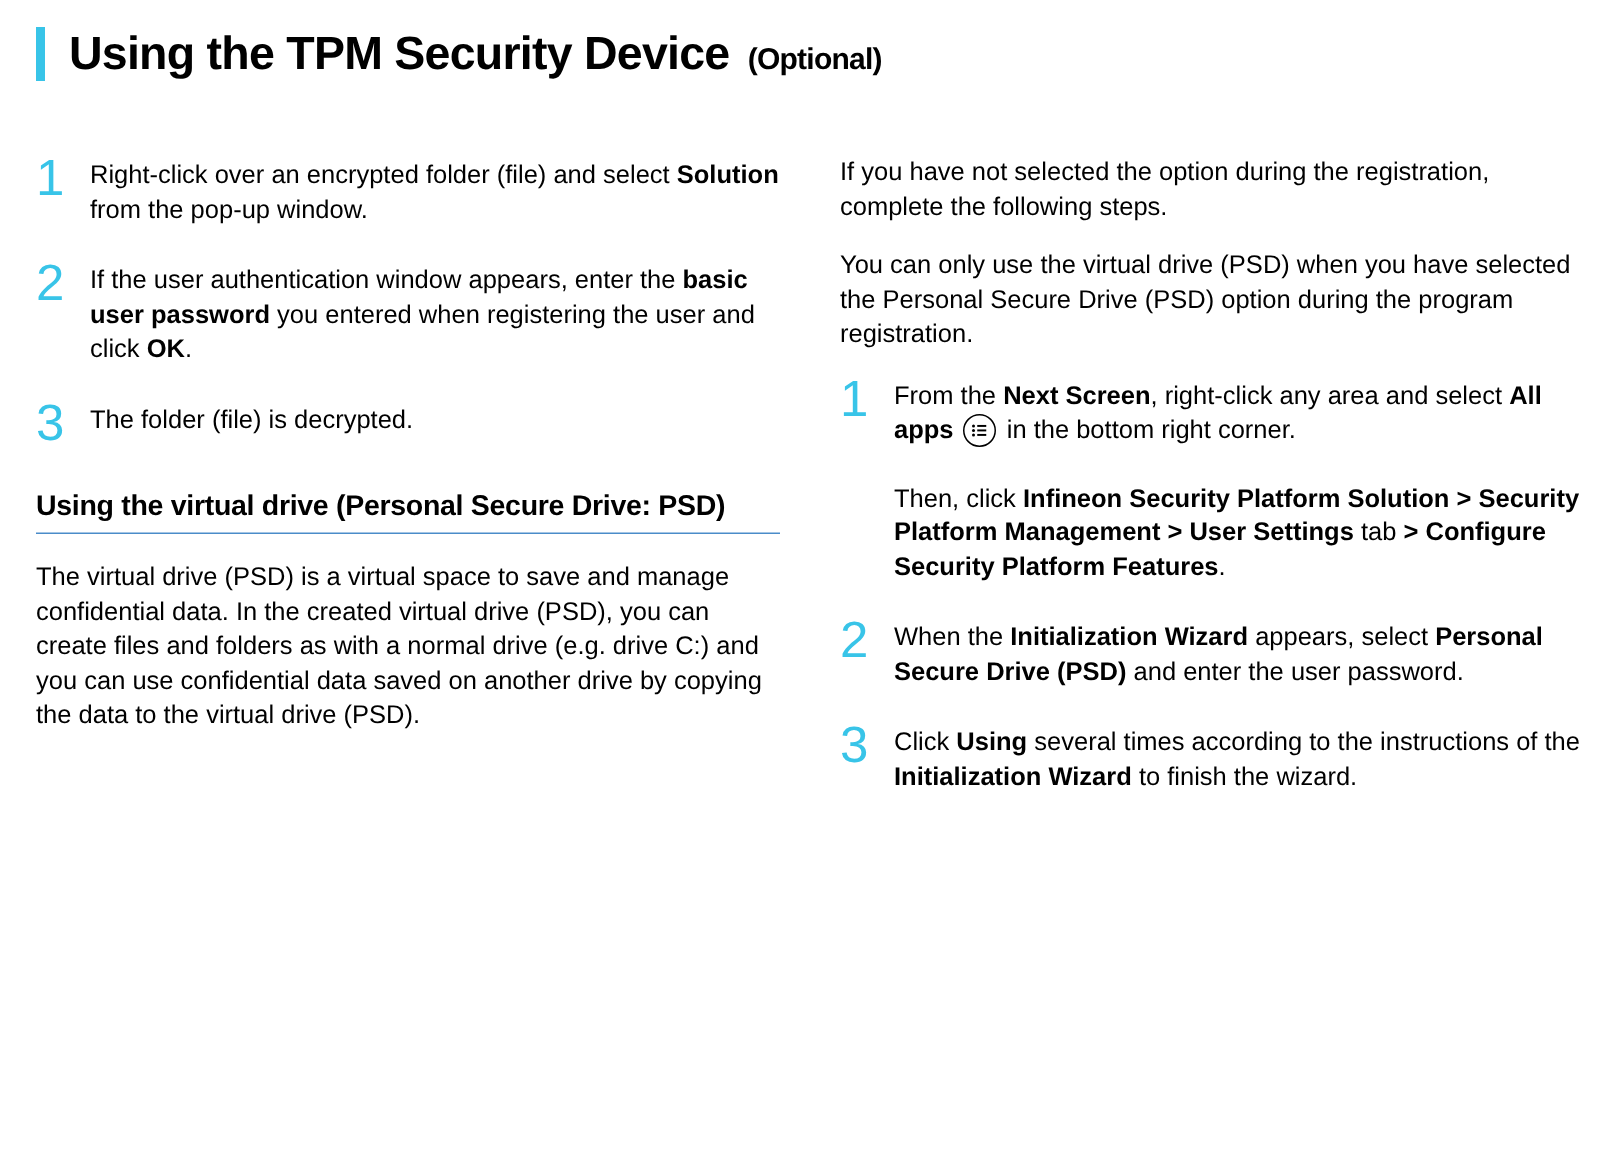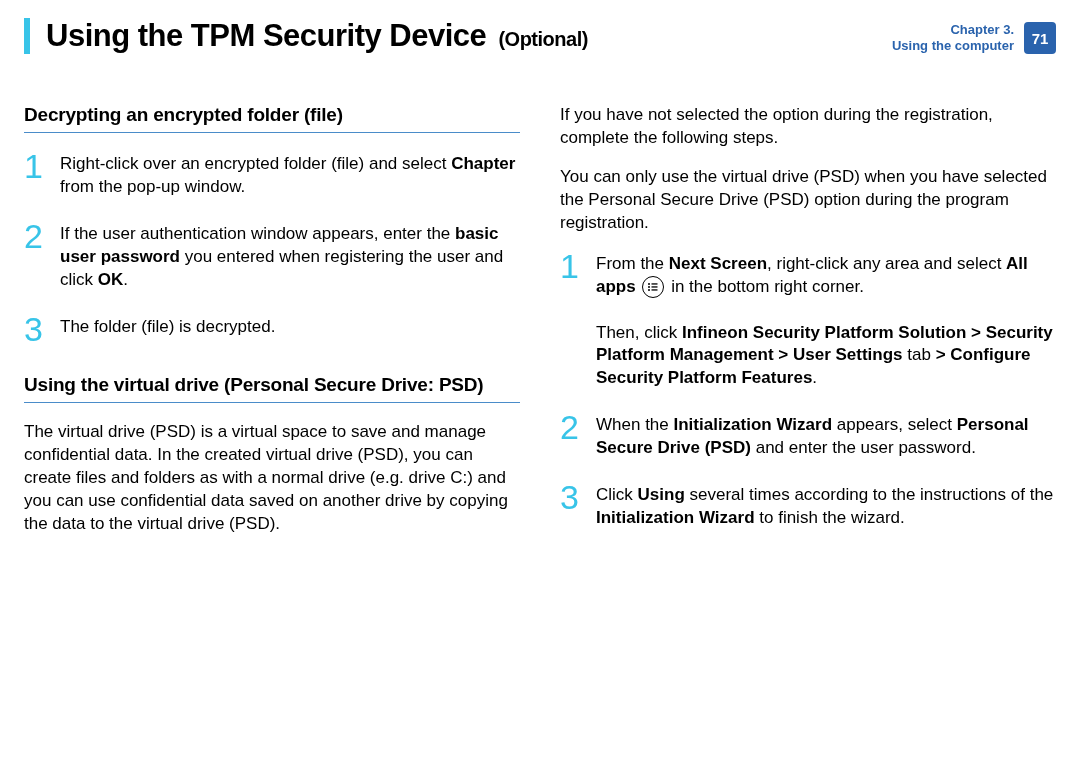--- a/index.html
+++ b/index.html
@@ -123,37 +123,29 @@
 <body>
 
 <div class="header">
   <div class="title-wrap">
     <div class="accent-bar"></div>
     <h1 class="title">
       <span>Using the TPM Security Device</span>
       <span class="optional">(Optional)</span>
     </h1>
   </div>
-  <div class="chapter-box">
-    <div class="chapter-text">
-      <div>Chapter 3.</div>
-      <div>Using the computer</div>
-    </div>
-    <div class="page-badge">71</div>
-  </div>
 </div>
 
 <div class="columns">
 
   <div class="col">
-    <h2 class="section">Decrypting an encrypted folder (file)</h2>
 
     <div class="step">
       <div class="step-num">1</div>
-      <div class="step-body">Right-click over an encrypted folder (file) and select <b>Chapter</b> from the pop-up window.</div>
+      <div class="step-body">Right-click over an encrypted folder (file) and select <b>Solution</b> from the pop-up window.</div>
     </div>
     <div class="step">
       <div class="step-num">2</div>
       <div class="step-body">If the user authentication window appears, enter the <b>basic user password</b> you entered when registering the user and click <b>OK</b>.</div>
     </div>
     <div class="step">
       <div class="step-num">3</div>
       <div class="step-body">The folder (file) is decrypted.</div>
     </div>
 

